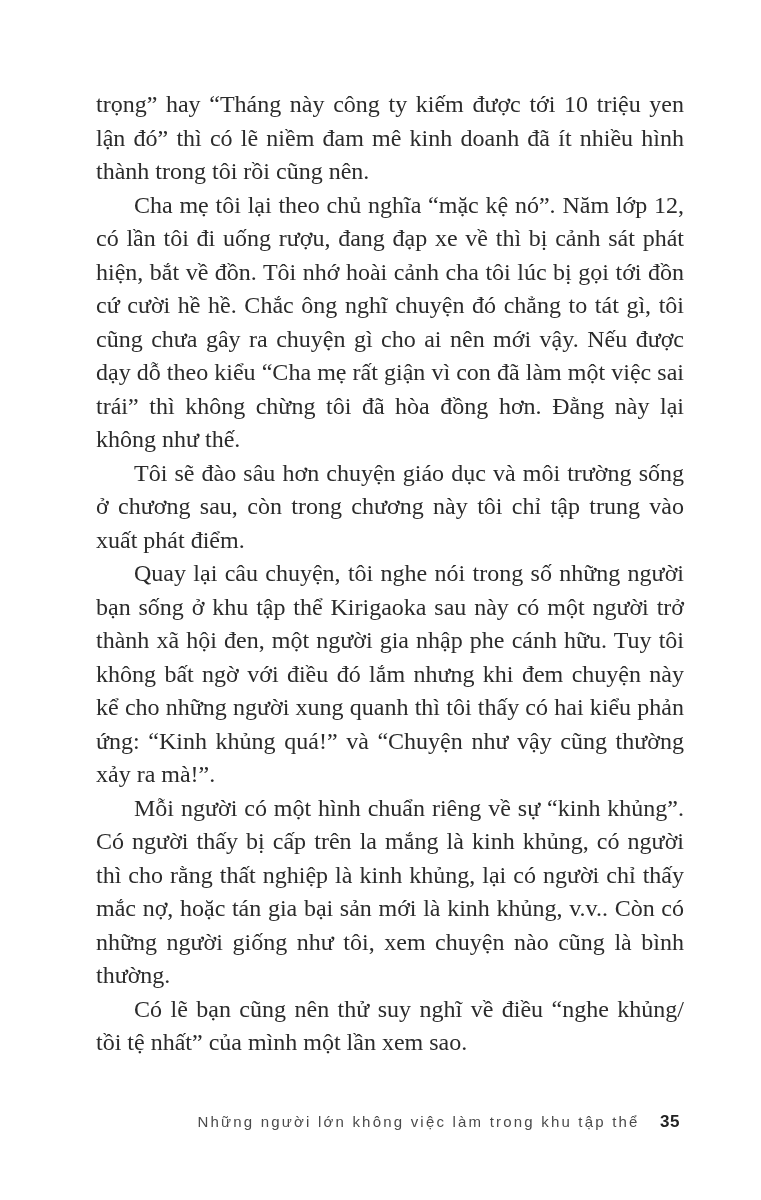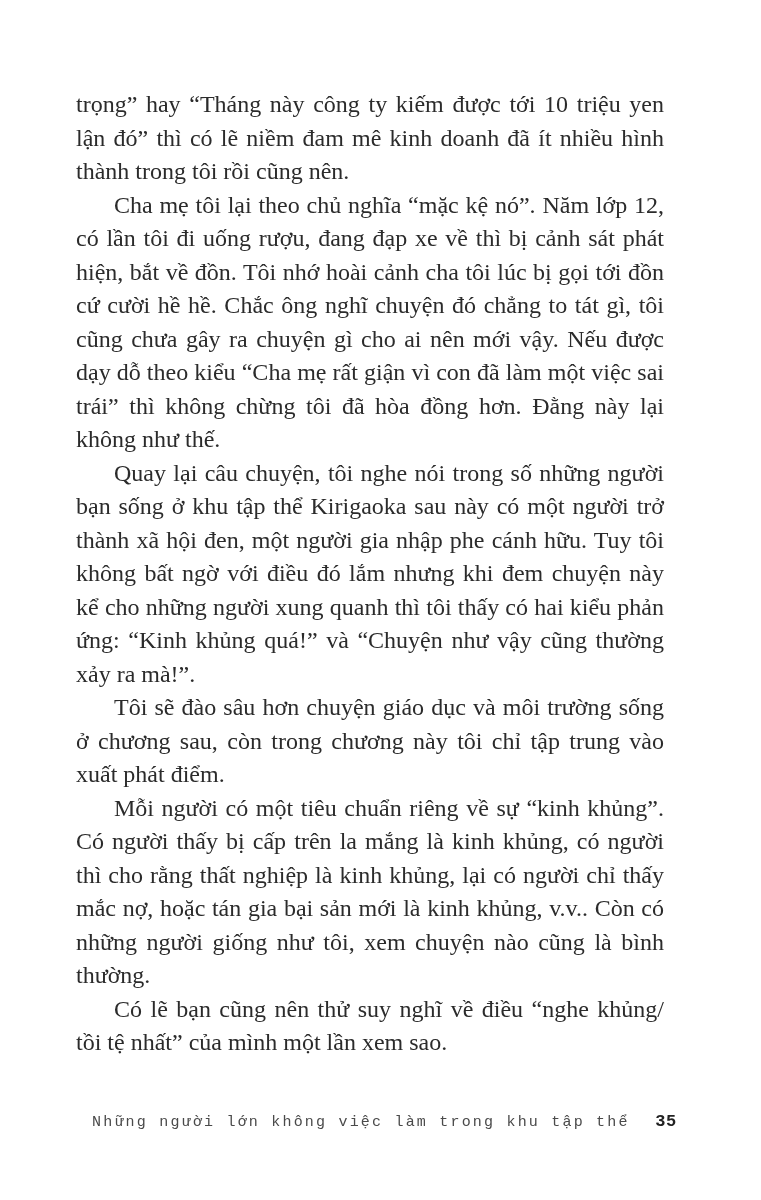--- a/index.html
+++ b/index.html
@@ -12,21 +12,21 @@
     overflow: hidden;
     font-family: "Liberation Serif", serif;
   }
   .page {
     position: absolute;
     inset: 0;
     background: #ffffff;
   }
   .text-block {
     position: absolute;
-    left: 76px;
+    left: 96px;
     top: 88px;
     width: 588px;
     color: #2b2b2b;
     font-size: 24px;
     line-height: 33.5px;
     text-align: justify;
     text-justify: inter-word;
   }
   .text-block p {
     margin: 0;
@@ -34,21 +34,22 @@
     text-indent: 38px;
   }
   .text-block p.continuation {
     text-indent: 0;
   }
   .page-footer {
     position: absolute;
     left: 92px;
     top: 1112px;
     width: 588px;
-    font-family: Liberation Mono, monospace;
+    text-align: right;
+    font-family: Liberation Sans, sans-serif;
     white-space: nowrap;
   }
   .running-title {
     font-size: 15px;
     letter-spacing: 2.2px;
     color: #4a4a4a;
   }
   .page-number {
     font-size: 17px;
     font-weight: bold;
@@ -58,23 +59,23 @@
   }
 </style>
 </head>
 <body>
 
 <div class="page">
 
   <div class="text-block">
     <p class="continuation">trọng” hay “Tháng này công ty kiếm được tới 10 triệu yen lận đó” thì có lẽ niềm đam mê kinh doanh đã ít nhiều hình thành trong tôi rồi cũng nên.</p>
     <p>Cha mẹ tôi lại theo chủ nghĩa “mặc kệ nó”. Năm lớp 12, có lần tôi đi uống rượu, đang đạp xe về thì bị cảnh sát phát hiện, bắt về đồn. Tôi nhớ hoài cảnh cha tôi lúc bị gọi tới đồn cứ cười hề hề. Chắc ông nghĩ chuyện đó chẳng to tát gì, tôi cũng chưa gây ra chuyện gì cho ai nên mới vậy. Nếu được dạy dỗ theo kiểu “Cha mẹ rất giận vì con đã làm một việc sai trái” thì không chừng tôi đã hòa đồng hơn. Đằng này lại không như thế.</p>
+    <p>Tôi sẽ đào sâu hơn chuyện giáo dục và môi trường sống ở chương sau, còn trong chương này tôi chỉ tập trung vào xuất phát điểm.</p>
     <p>Quay lại câu chuyện, tôi nghe nói trong số những người bạn sống ở khu tập thể Kirigaoka sau này có một người trở thành xã hội đen, một người gia nhập phe cánh hữu. Tuy tôi không bất ngờ với điều đó lắm nhưng khi đem chuyện này kể cho những người xung quanh thì tôi thấy có hai kiểu phản ứng: “Kinh khủng quá!” và “Chuyện như vậy cũng thường xảy ra mà!”.</p>
-    <p>Tôi sẽ đào sâu hơn chuyện giáo dục và môi trường sống ở chương sau, còn trong chương này tôi chỉ tập trung vào xuất phát điểm.</p>
-    <p>Mỗi người có một tiêu chuẩn riêng về sự “kinh khủng”. Có người thấy bị cấp trên la mắng là kinh khủng, có người thì cho rằng thất nghiệp là kinh khủng, lại có người chỉ thấy mắc nợ, hoặc tán gia bại sản mới là kinh khủng, v.v.. Còn có những người giống như tôi, xem chuyện nào cũng là bình thường.</p>
+    <p>Mỗi người có một hình chuẩn riêng về sự “kinh khủng”. Có người thấy bị cấp trên la mắng là kinh khủng, có người thì cho rằng thất nghiệp là kinh khủng, lại có người chỉ thấy mắc nợ, hoặc tán gia bại sản mới là kinh khủng, v.v.. Còn có những người giống như tôi, xem chuyện nào cũng là bình thường.</p>
     <p>Có lẽ bạn cũng nên thử suy nghĩ về điều “nghe khủng/ tồi tệ nhất” của mình một lần xem sao.</p>
   </div>
 
   <div class="page-footer">
     <span class="running-title">Những người lớn không việc làm trong khu tập thể</span>
     <span class="page-number">35</span>
   </div>
 
 </div>
 

